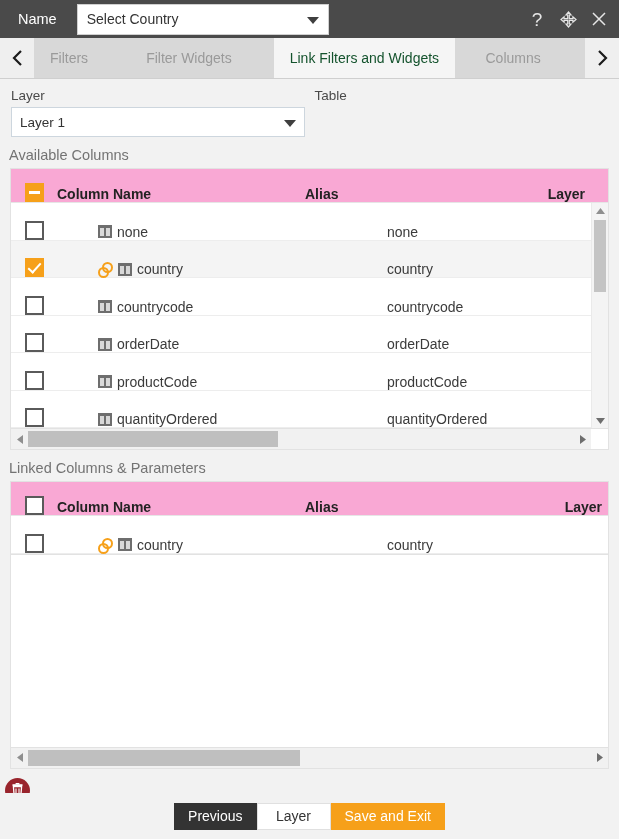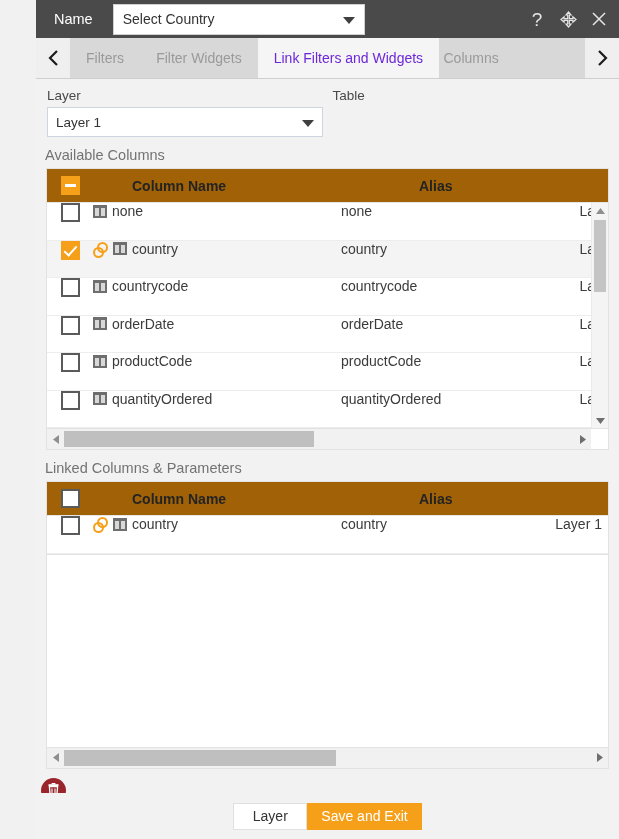--- a/index.html
+++ b/index.html
@@ -9,21 +9,20 @@
     background: #ffffff;
     font-family: "Liberation Sans", sans-serif;
     overflow: hidden;
   }
   .window {
     position: relative;
     width: 619px; height: 839px;
     background: #f1f1f1;
     display: flex;
     flex-direction: column;
-    padding-left: 36px;
   }
 
   
   .titlebar {
     height: 38px;
     background: #4a4a4a;
     display: flex;
     align-items: center;
     padding: 0 10px 0 18px;
     flex: 0 0 38px;
@@ -85,36 +84,37 @@
     background: #efefef;
     display: flex; align-items: center; justify-content: center;
     cursor: pointer;
     flex: 0 0 34px;
   }
   .tab-nav svg { display:block; }
   .tabs {
     flex: 1 1 auto;
     display: flex;
     overflow: hidden;
+    gap: 26px;
   }
   .tab {
     display: flex;
     align-items: center;
     justify-content: center;
     padding: 0 16px;
     font-size: 14px;
     color: #9a9a9a;
     background: #d8d8d8;
     white-space: nowrap;
     cursor: pointer;
     overflow: hidden;
   }
   .tab.active {
     background: #f5f5f5;
-    color: #6d28d9;
+    color: #14532d;
   }
   .tab.truncated { max-width: 64px; }
 
   
   .body {
     flex: 1 1 auto;
     position: relative;
     background: #f2f2f2;
     overflow: hidden;
   }
@@ -162,26 +162,25 @@
 
   
   .table-wrap {
     position: relative;
     margin: 0 10px;
     background: #ffffff;
     border: 1px solid #e2e2e2;
   }
   .thead {
     display: flex;
-    align-items: center;
+    align-items: flex-end;
     height: 34px;
-    background: #a16207;
+    background: #f9a8d4;
     border-bottom: 1px solid #e6e6e6;
     padding-right: 17px;
-    gap: 39px;
   }
   .col-check { flex: 0 0 46px; display: flex; align-items: center; justify-content: center; }
   .col-name  { flex: 0 0 248px; font-size: 14px; }
   .col-alias { flex: 0 0 196px; font-size: 14px; }
   .col-layer { flex: 1 1 auto; font-size: 14px; text-align: right; padding-right: 6px; overflow: hidden; white-space: nowrap; }
   .thead .col-name, .thead .col-alias, .thead .col-layer {
     font-weight: bold;
     color: #232323;
   }
 
@@ -218,25 +217,26 @@
     border-width: 0 2.5px 2.5px 0;
     transform: rotate(42deg);
   }
 
   .rows {
     position: relative;
     overflow: hidden;
   }
   .row {
     display: flex;
-    align-items: flex-start;
+    align-items: flex-end;
     height: 37.5px;
     border-bottom: 1px solid #ededed;
     background: #ffffff;
     cursor: pointer;
+    gap: 41px;
   }
   .row.alt { background: #f4f4f4; }
   .cell-text { font-size: 14px; color: #3b3b3b; white-space: nowrap; overflow: hidden; }
   .name-cell { display: flex; align-items: center; gap: 5px; }
 
   .icon-col {
     width: 14px; height: 13px;
     flex: 0 0 14px;
     position: relative;
     background: #6e6e6e;
@@ -601,18 +601,19 @@
         <svg width="13" height="14" viewBox="0 0 13 14">
           <rect x="1.5" y="1.2" width="10" height="1.8" fill="#ffffff"></rect>
           <rect x="4.6" y="0" width="3.8" height="1.4" fill="#ffffff"></rect>
           <path d="M2.4 3.6 H10.6 L9.8 13 H3.2 Z" fill="none" stroke="#ffffff" stroke-width="1.3"></path>
           <path d="M5 5.4 V11.3 M8 5.4 V11.3" stroke="#ffffff" stroke-width="1.1"></path>
         </svg>
       </div>
     </div>
 
     <div class="footer">
+      <button class="btn btn-prev">Previous</button>
       <button class="btn btn-cancel">Layer</button>
       <button class="btn btn-save">Save and Exit</button>
     </div>
 
   </div>
 </div>
 
 </body></html>

